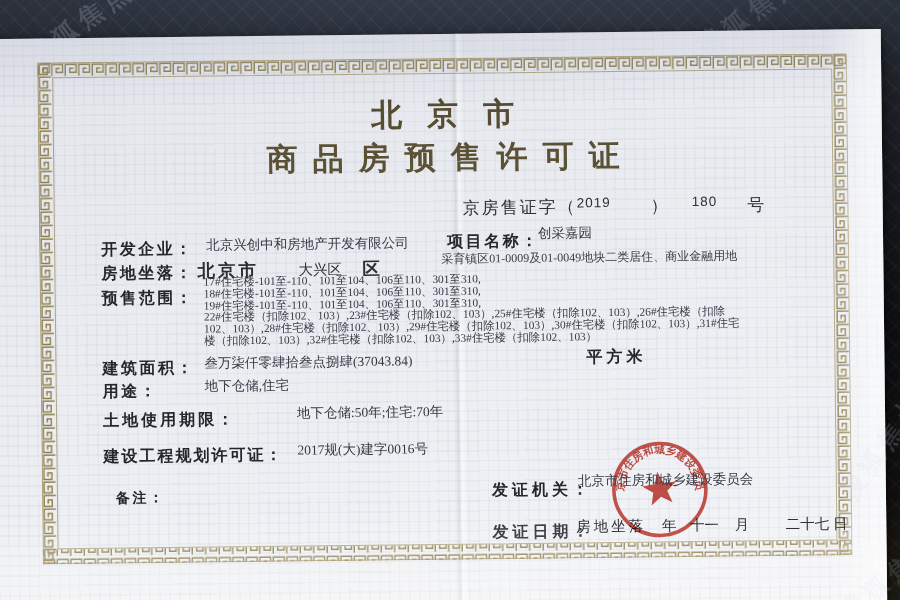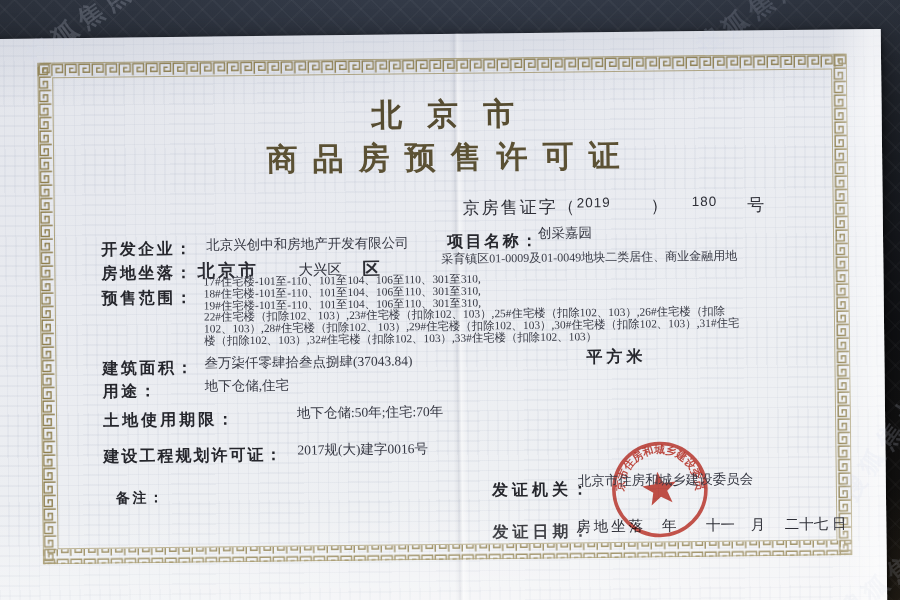--- a/index.html
+++ b/index.html
@@ -143,23 +143,23 @@
 
   <div class="abs lbl" style="left:128px;top:452px;font-size:14px;">备注：</div>
 
   <div class="abs lbl" style="left:504px;top:447px;letter-spacing:4px;">发证机关：</div>
   <div class="abs val issuer-val" style="left:590px;top:440px;">北京市住房和城乡建设委员会</div>
 
   <div class="abs lbl" style="left:504px;top:489px;letter-spacing:4px;">发证日期：</div>
   <div class="abs date-row">
     <span style="letter-spacing:3px;">房地坐落</span>
     <span style="margin-left:12px;">年</span>
-    <span style="margin-left:26px;font-family:Liberation Serif, serif;">十一</span>
+    <span style="margin-left:10px;font-family:Liberation Serif, serif;">十一</span>
     <span style="margin-left:12px;">月</span>
-    <span style="margin-left:16px;">二十七</span>
+    <span style="margin-left:33px;">二十七</span>
     <span>日</span>
   </div>
 
   <svg class="stamp" width="132" height="132" viewBox="-66 -66 132 132">
     <circle r="46" fill="none" stroke="#c43a2f" stroke-width="3.6" opacity=".85"></circle>
     <polygon points="0,-18 4.35,-5.99 17.12,-5.56 7.04,2.29 10.58,14.56 0,7.4 -10.58,14.56 -7.04,2.29 -17.12,-5.56 -4.35,-5.99" fill="#c43a2f" opacity=".88" transform="rotate(-8)"></polygon>
     <defs>
         <path id="arcp" d="M -35.4 6.2 A 36 36 0 1 1 35.4 6.2" fill="none"></path>
       </defs>
     <text font-size="10.6" fill="#c43a2f" opacity=".9" font-weight="bold">

